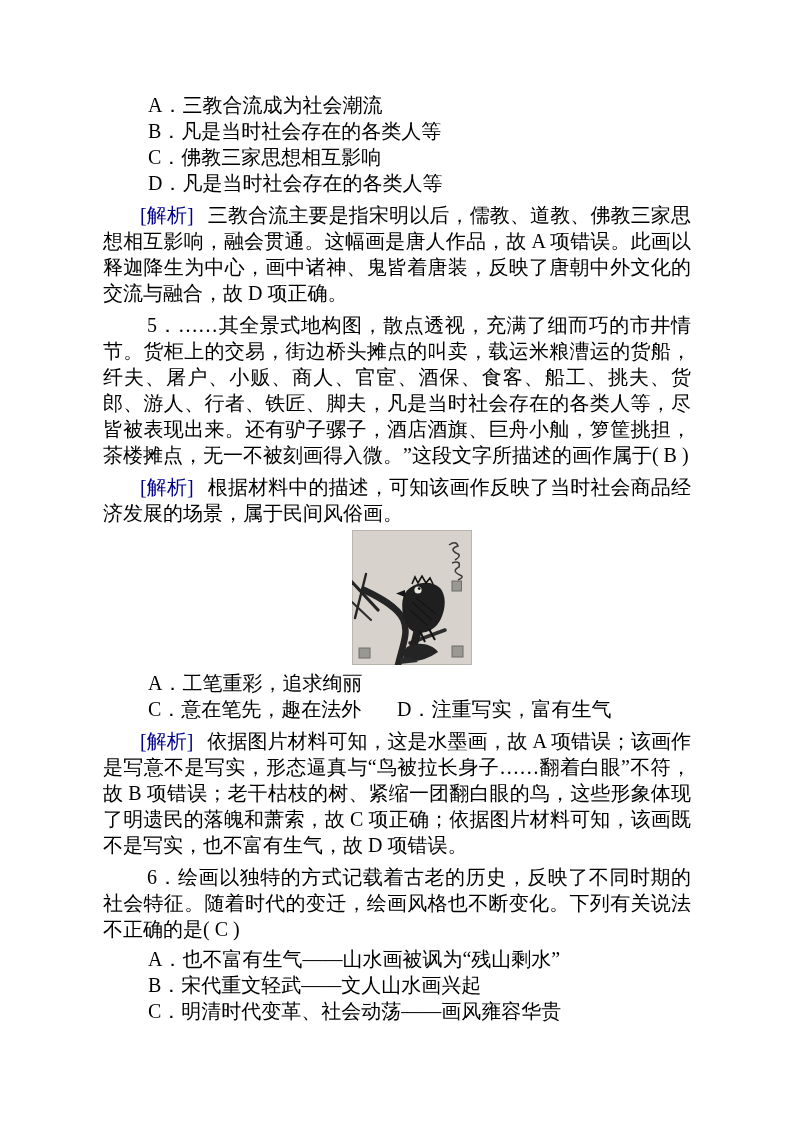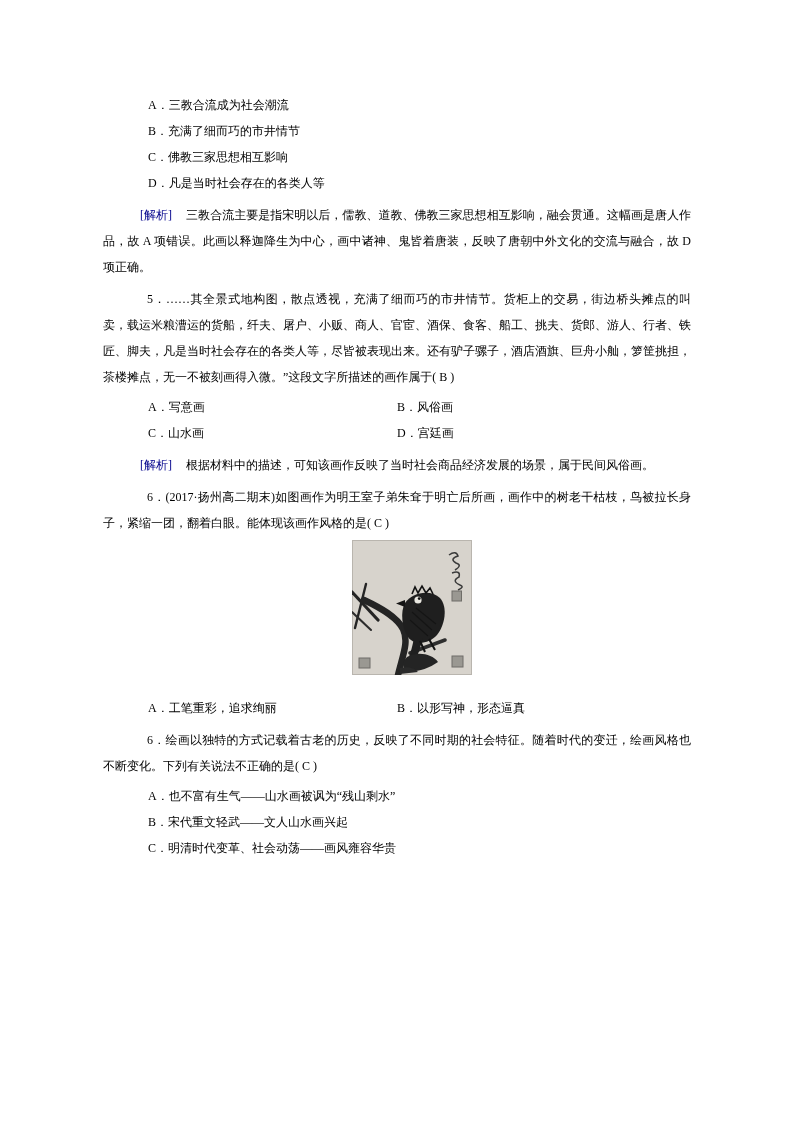--- a/index.html
+++ b/index.html
@@ -10,21 +10,21 @@
   .page{
     position:relative;
     width:794px;
     height:1123px;
     margin:0 auto;
     background:#ffffff;
     color:#000;
     overflow:hidden;
     box-sizing:border-box;
     padding:88px 103px 0 103px;
-    font-size:12px;
+    font-size:20px;
     line-height:26px;
   }
   .content{width:588px;}
   p{margin:0;}
   .stem{
     text-align:justify;
     text-indent:44px;
     margin-top:6px;
     font-family:Liberation Serif, serif;
   }
@@ -67,43 +67,32 @@
   .figure-wrap svg{display:block;}
 </style>
 </head>
 <body>
 
 <div class="page">
   <div class="content">
 
     <div class="opt-block">
       <div class="opt-line">A．三教合流成为社会潮流</div>
-      <div class="opt-line">B．充满了细而巧的市井情节</div>
+      <div class="opt-line">B．凡是当时社会存在的各类人等</div>
       <div class="opt-line">C．佛教三家思想相互影响</div>
       <div class="opt-line">D．凡是当时社会存在的各类人等</div>
     </div>
 
     <p class="analysis"><span class="ana-label">[解析]</span><span class="ana-text">三教合流主要是指宋明以后，儒教、道教、佛教三家思想相互影响，融会贯通。这幅画是唐人作品，故 A 项错误。此画以释迦降生为中心，画中诸神、鬼皆着唐装，反映了唐朝中外文化的交流与融合，故 D 项正确。</span></p>
 
     <p class="stem">5．……其全景式地构图，散点透视，充满了细而巧的市井情节。货柜上的交易，街边桥头摊点的叫卖，载运米粮漕运的货船，纤夫、屠户、小贩、商人、官宦、酒保、食客、船工、挑夫、货郎、游人、行者、铁匠、脚夫，凡是当时社会存在的各类人等，尽皆被表现出来。还有驴子骡子，酒店酒旗、巨舟小舢，箩筐挑担，茶楼摊点，无一不被刻画得入微。”这段文字所描述的画作属于( B )</p>
 
-    <div class="opt-grid">
-      <div class="row">
-        <span class="cell1">A．写意画</span>
-        <span class="cell2">B．风俗画</span>
-      </div>
-      <div class="row">
-        <span class="cell1">C．山水画</span>
-        <span class="cell2">D．宫廷画</span>
-      </div>
-    </div>
 
     <p class="analysis"><span class="ana-label">[解析]</span><span class="ana-text">根据材料中的描述，可知该画作反映了当时社会商品经济发展的场景，属于民间风俗画。</span></p>
 
-    <p class="stem">6．(2017·扬州高二期末)如图画作为明王室子弟朱耷于明亡后所画，画作中的树老干枯枝，鸟被拉长身子，紧缩一团，翻着白眼。能体现该画作风格的是( C )</p>
 
     <div class="figure-wrap">
       <svg width="120" height="135" viewBox="0 0 120 135" xmlns="http://www.w3.org/2000/svg">
         <rect width="120" height="135" fill="#d7d3cc"></rect>
         <rect x="0.5" y="0.5" width="119" height="134" fill="none" stroke="#b9b5ae" stroke-width="1"></rect>
 
         <path d="M0,52 L26,80" stroke="#242424" stroke-width="3.2" stroke-linecap="round"></path>
         <path d="M14,44 L3,88" stroke="#242424" stroke-width="2.4" stroke-linecap="round"></path>
         <path d="M0,72 L19,90" stroke="#2c2c2c" stroke-width="2" stroke-linecap="round"></path>
 
@@ -130,27 +119,31 @@
 
         <path d="M97,15 q7,-5 9,1 q-9,3 -2,7 q7,2 -1,7" stroke="#3a3a3a" stroke-width="1.5" fill="none"></path>
         <path d="M100,33 q9,-3 7,4 q-8,4 1,8 q5,2 -2,5" stroke="#3a3a3a" stroke-width="1.5" fill="none"></path>
 
         <rect x="100" y="51" width="9.5" height="10" fill="#9a9892" stroke="#6f6d68" stroke-width="1"></rect>
         <rect x="7" y="118" width="11" height="10" fill="#9a9892" stroke="#6f6d68" stroke-width="1"></rect>
         <rect x="100" y="116" width="11" height="11" fill="#9a9892" stroke="#6f6d68" stroke-width="1"></rect>
       </svg>
     </div>
 
-    <div class="opt-grid" style="margin-top:20px;">
+    <div class="opt-grid" style="margin-top:5px;">
       <div class="row">
         <span class="cell1">A．工笔重彩，追求绚丽</span>
-        <span class="cell2">B．以形写神，形态逼真</span>
+      </div>
+      <div class="row">
+        <span class="cell1">C．意在笔先，趣在法外</span>
+        <span class="cell2">D．注重写实，富有生气</span>
       </div>
     </div>
 
+    <p class="analysis"><span class="ana-label">[解析]</span><span class="ana-text">依据图片材料可知，这是水墨画，故 A 项错误；该画作是写意不是写实，形态逼真与“鸟被拉长身子……翻着白眼”不符，故 B 项错误；老干枯枝的树、紧缩一团翻白眼的鸟，这些形象体现了明遗民的落魄和萧索，故 C 项正确；依据图片材料可知，该画既不是写实，也不富有生气，故 D 项错误。</span></p>
 
     <p class="stem">6．绘画以独特的方式记载着古老的历史，反映了不同时期的社会特征。随着时代的变迁，绘画风格也不断变化。下列有关说法不正确的是( C )</p>
 
     <div class="opt-block">
       <div class="opt-line">A．也不富有生气——山水画被讽为“残山剩水”</div>
       <div class="opt-line">B．宋代重文轻武——文人山水画兴起</div>
       <div class="opt-line">C．明清时代变革、社会动荡——画风雍容华贵</div>
     </div>
 
   </div>

